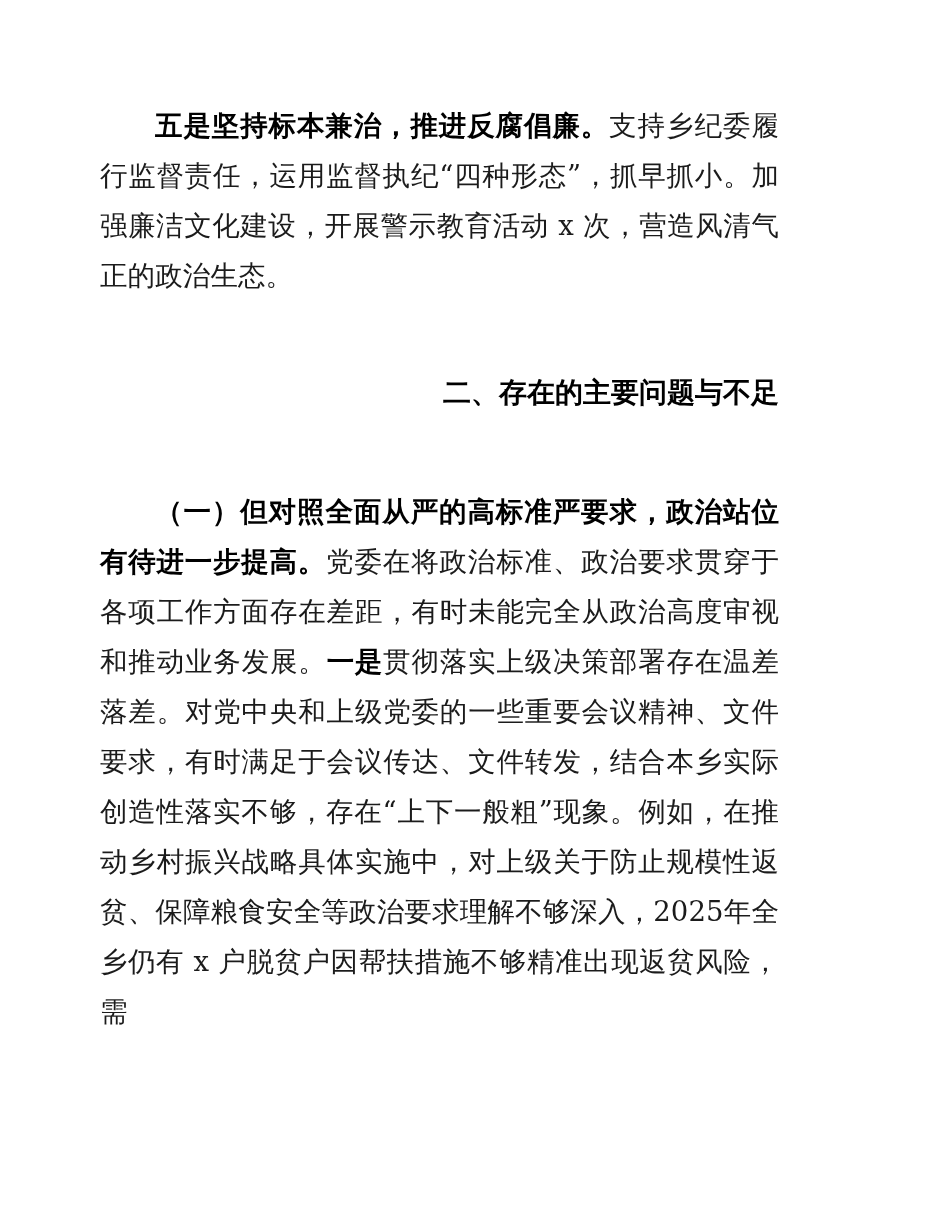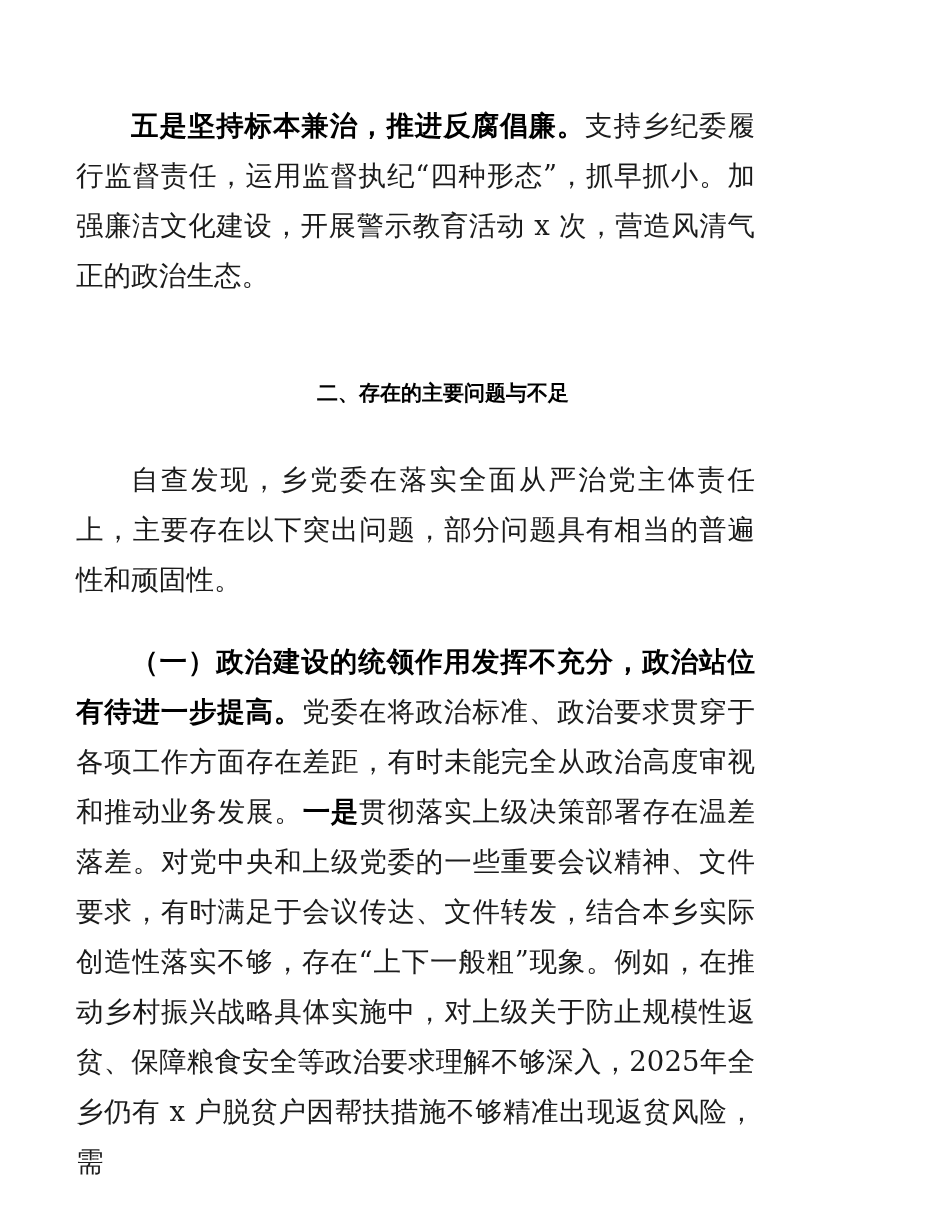--- a/index.html
+++ b/index.html
@@ -13,21 +13,21 @@
     overflow: hidden;
     font-family: "DejaVu Serif", "Liberation Serif", serif;
   }
 
   .page {
     position: relative;
     width: 950px;
     height: 1230px;
     background: #ffffff;
     box-sizing: border-box;
-    padding: 100px 135px 0 76px;
+    padding: 100px 135px 0 100px;
   }
 
   .doc-body {
     width: 679px;
   }
 
   
   p.para {
     margin: 0 0 0 0;
     font-size: 27.5px;
@@ -48,25 +48,25 @@
     font-weight: 700;
     color: #000000;
     letter-spacing: 0;
   }
 
   
   p.heading {
     margin: 0;
     font-family: Liberation Sans, sans-serif;
     font-weight: 700;
-    font-size: 21px;
+    font-size: 28px;
     line-height: 50px;
     color: #000000;
     text-indent: 55px;
-    text-align: center;
+    text-align: right;
     letter-spacing: 0;
   }
 
   
   .gap-para  { height: 32px; }
   .gap-head  { height: 36px; }
 </style>
 </head>
 <body>
 
@@ -77,20 +77,19 @@
 
     <div class="gap-para"></div>
 
 
     <div class="gap-head"></div>
 
     <p class="heading">二、存在的主要问题与不足</p>
 
     <div class="gap-head"></div>
 
-    <p class="para"><span>自查发现，乡党委在落实全面从严治党主体责任上，主要存在以下突出问题，部分问题具有相当的普遍性和顽固性。</span></p>
 
     <div class="gap-para"></div>
 
-    <p class="para"><span class="b">（一）政治建设的统领作用发挥不充分，政治站位有待进一步提高。</span><span>党委在将政治标准、政治要求贯穿于各项工作方面存在差距，有时未能完全从政治高度审视和推动业务发展。</span><span class="b">一是</span><span>贯彻落实上级决策部署存在温差落差。对党中央和上级党委的一些重要会议精神、文件要求，有时满足于会议传达、文件转发，结合本乡实际创造性落实不够，存在“上下一般粗”现象。例如，在推动乡村振兴战略具体实施中，对上级关于防止规模性返贫、保障粮食安全等政治要求理解不够深入，2025年全乡仍有 x 户脱贫户因帮扶措施不够精准出现返贫风险，需</span></p>
+    <p class="para"><span class="b">（一）但对照全面从严的高标准严要求，政治站位有待进一步提高。</span><span>党委在将政治标准、政治要求贯穿于各项工作方面存在差距，有时未能完全从政治高度审视和推动业务发展。</span><span class="b">一是</span><span>贯彻落实上级决策部署存在温差落差。对党中央和上级党委的一些重要会议精神、文件要求，有时满足于会议传达、文件转发，结合本乡实际创造性落实不够，存在“上下一般粗”现象。例如，在推动乡村振兴战略具体实施中，对上级关于防止规模性返贫、保障粮食安全等政治要求理解不够深入，2025年全乡仍有 x 户脱贫户因帮扶措施不够精准出现返贫风险，需</span></p>
 
   </div>
 </div>
 
 </body></html>

